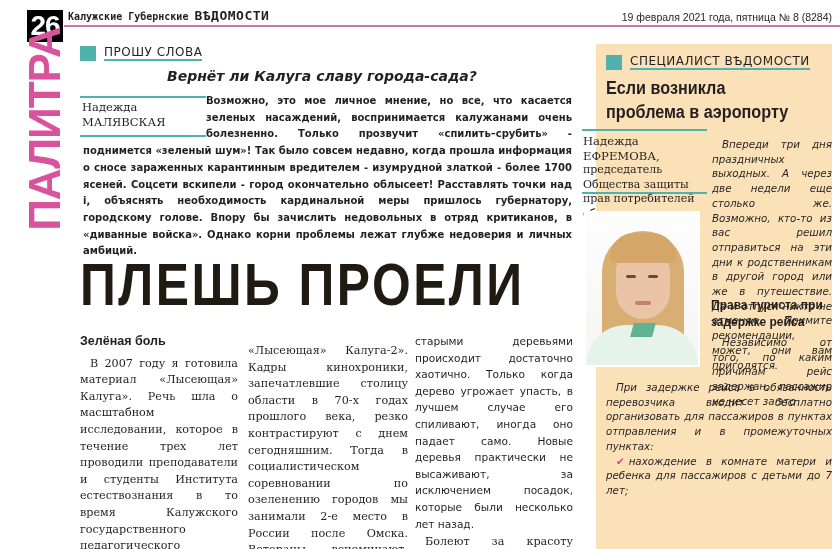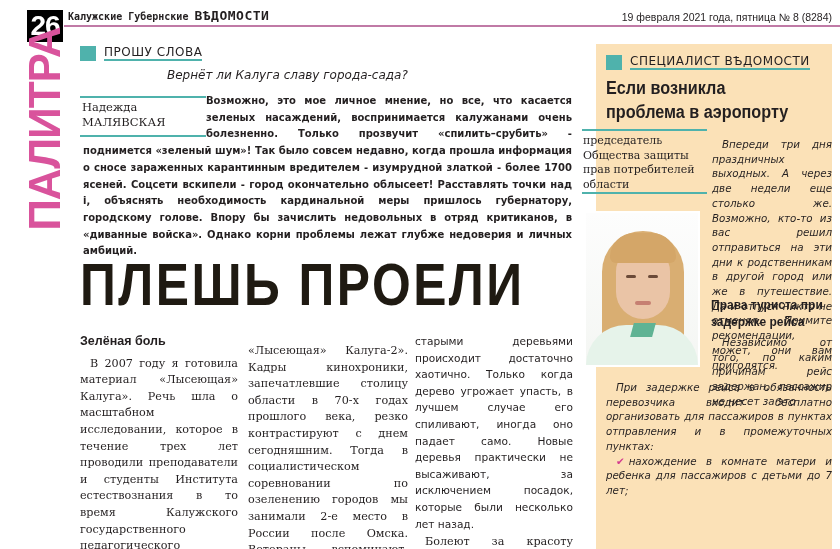--- a/index.html
+++ b/index.html
@@ -39,21 +39,21 @@
   
   .rubric { position: absolute; display: flex; align-items: center; }
   .rubric .sq { width: 16px; height: 15px; background: #4fb2ac; margin-right: 8px; }
   .rubric .txt {
     font-family: "DejaVu Sans", sans-serif; font-size: 12px; color: #231f20;
     letter-spacing: 0.5px; border-bottom: 2px solid #4fb2ac; padding-bottom: 0; line-height: 14px;
   }
 
   .lead-q {
     position: absolute; left: 167px; top: 68px;
-    font-family: "DejaVu Sans", sans-serif; font-style: italic; font-weight: normal; font-size: 12px; text-align: center;
+    font-family: "DejaVu Sans", sans-serif; font-style: italic; font-weight: bold; font-size: 14px; text-align: center;
   }
 
   .author-rule { position: absolute; left: 80px; width: 126px; height: 2px; background: #4fb2ac; }
   .author-name {
     position: absolute; left: 82px; top: 100px;
     font-family: "DejaVu Serif", serif; font-size: 11.5px; line-height: 15px; color: #231f20;
   }
 
   .intro {
     position: absolute; left: 83px; top: 93px; width: 489px; height: 150px;
@@ -176,20 +176,21 @@
 
 <div class="rubric panel-rubric">
   <div class="sq"></div>
   <div class="txt">СПЕЦИАЛИСТ ВѢДОМОСТИ</div>
 </div>
 
 <div class="panel-title">Если возникла проблема в аэропорту</div>
 
 <div class="expert-rule"></div>
 <div class="expert">
+  <div class="nm">Надежда ЕФРЕМОВА,</div>
   <div>председатель Общества защиты прав потребителей области</div>
 </div>
 <div class="expert-rule bottom"></div>
 
 <div class="panel-text" style="left:712px; top:137px; width:120px;">
   <p>Впереди три дня праздничных выходных. А через две недели еще столько же. Возможно, кто-то из вас решил отправиться на эти дни к родственникам в другой город или же в путешествие. Да и отпуск никто не отменял. Примите рекомендации, может, они вам пригодятся.</p>
 </div>
 
 <div class="photo-cutout"></div>
 <div class="photo">

